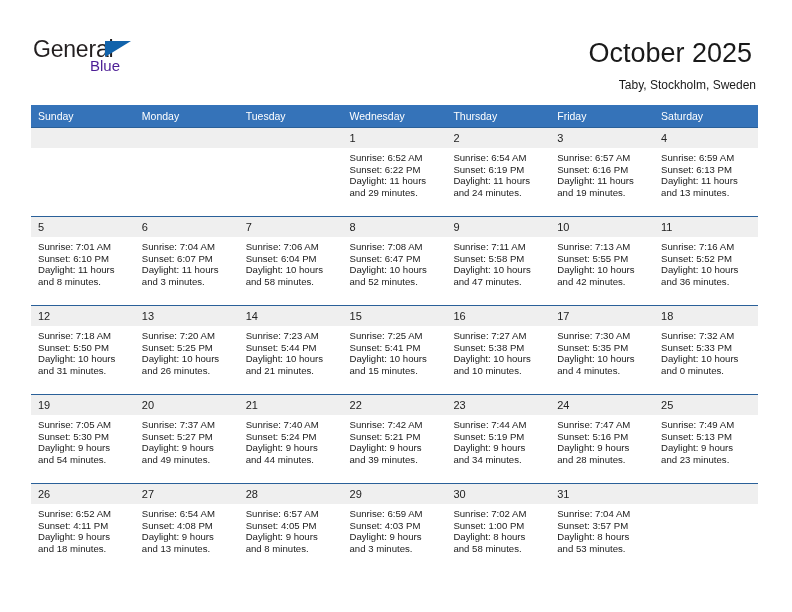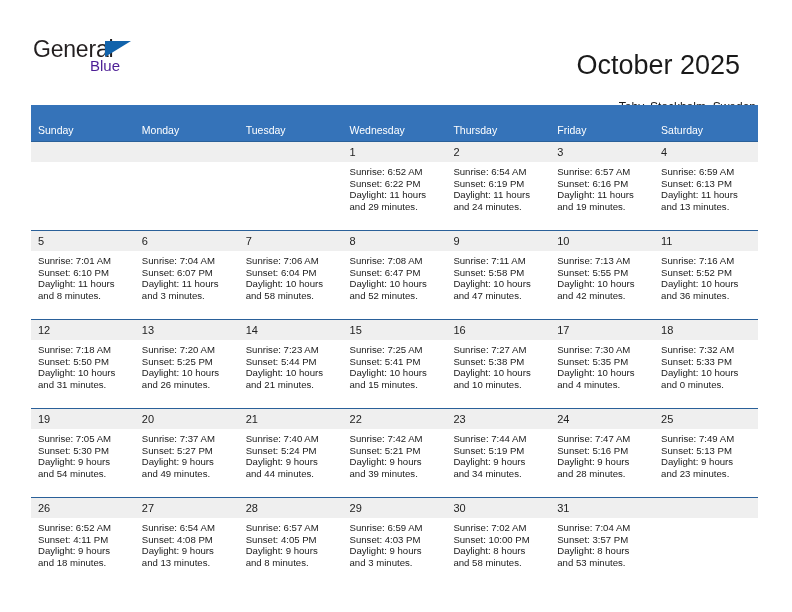--- a/index.html
+++ b/index.html
@@ -63,21 +63,21 @@
     position: absolute;
     right: 36px;
     top: 33px;
     text-align: right;
   }
   .month-title {
     font-size: 27px;
     color: #1a1a1a;
     line-height: 32px;
     font-weight: normal;
-    margin: 16px;
+    margin: 4px;
   }
   .location {
     font-size: 12px;
     color: #1a1a1a;
     line-height: 20px;
     margin-top: 6px;
   }
 
   
   .calendar {
@@ -87,21 +87,21 @@
     width: 727px;
     border-collapse: collapse;
     table-layout: fixed;
   }
   .calendar th {
     background: #3573b9;
     color: #ffffff;
     font-size: 10.5px;
     font-weight: normal;
     text-align: left;
-    padding: 19px 0 5px 7px;
+    padding: 5px 0 5px 7px;
     height: 19px;
     border: none;
   }
   .calendar td {
     width: 103.857px;
     height: 89px;
     vertical-align: top;
     padding: 0;
     border: none;
     border-top: 1px solid #2a6099;
@@ -436,21 +436,21 @@
               <div>Sunrise: 6:59 AM</div>
               <div>Sunset: 4:03 PM</div>
               <div>Daylight: 9 hours</div>
               <div>and 3 minutes.</div>
             </div>
           </td>
           <td>
             <span class="daynum">30</span>
             <div class="cellbody">
               <div>Sunrise: 7:02 AM</div>
-              <div>Sunset: 10:00 PM</div>
+              <div>Sunset: 1:00 PM</div>
               <div>Daylight: 8 hours</div>
               <div>and 58 minutes.</div>
             </div>
           </td>
           <td>
             <span class="daynum">31</span>
             <div class="cellbody">
               <div>Sunrise: 7:04 AM</div>
               <div>Sunset: 3:57 PM</div>
               <div>Daylight: 8 hours</div>

